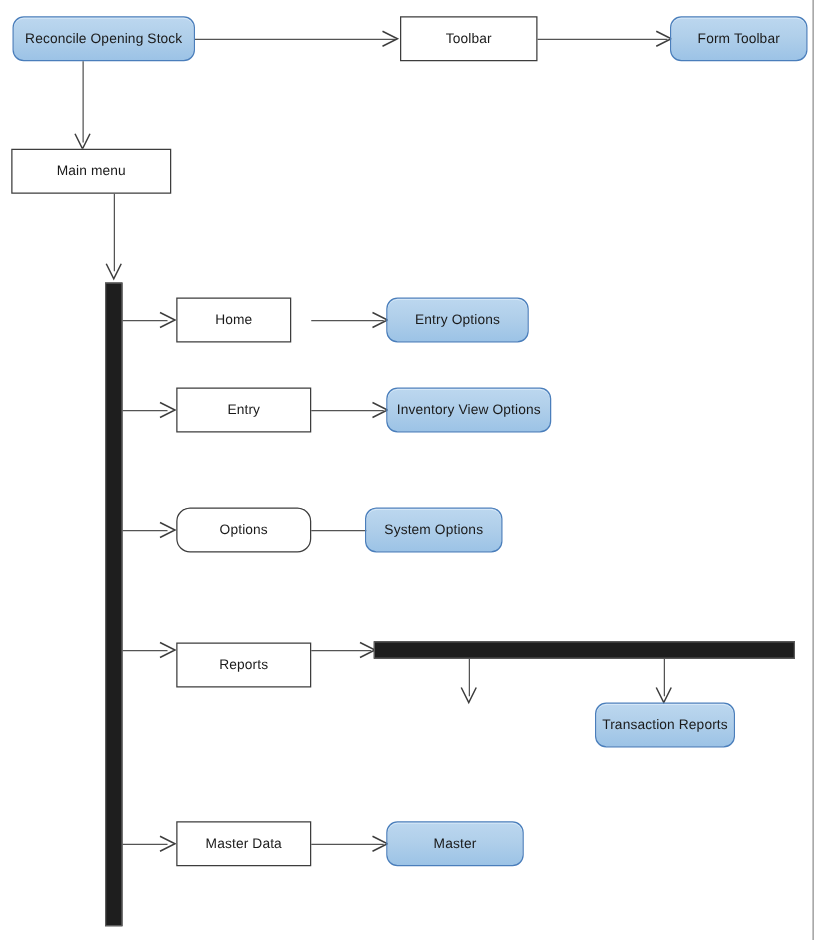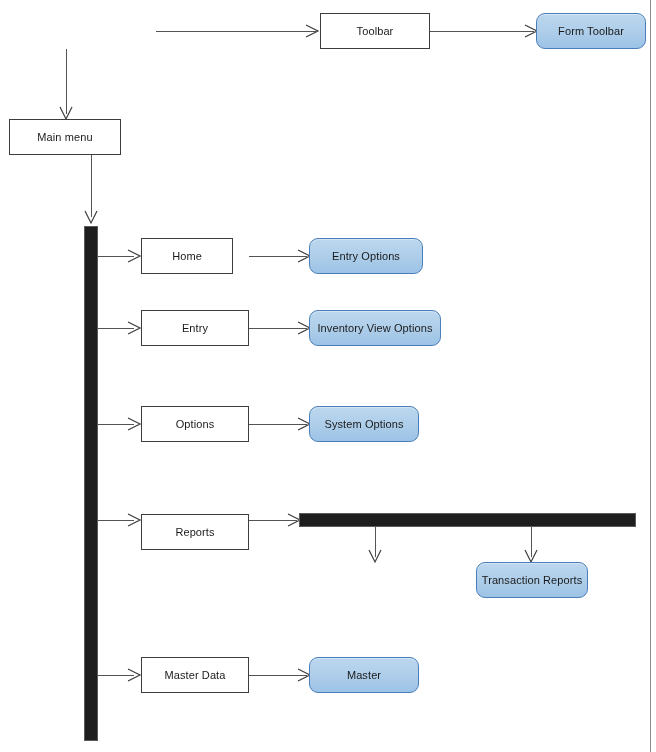--- a/index.html
+++ b/index.html
@@ -79,20 +79,23 @@
   }
   .arrow svg { display: block; overflow: visible; }
 </style>
 </head>
 <body>
 
 <div id="canvas">
 
   <div class="page-rule"></div>
 
+  <div class="node rounded" style="left:10px; top:13px; width:146px; height:36px;">
+    <span>Reconcile Opening Stock</span>
+  </div>
 
   <div class="hline" style="left:156px; top:31px; width:160px;"></div>
   <div class="arrow" style="left:306px; top:31px;">
     <svg width="14" height="14" viewBox="0 0 14 14">
         <path d="M0 -6 L12 0 L0 6" fill="none" stroke="#3d3d3d" stroke-width="1.2"></path>
       </svg>
   </div>
 
   <div class="node process" style="left:320px; top:13px; width:110px; height:36px;">
     <span>Toolbar</span>
@@ -109,21 +112,21 @@
     <span>Form Toolbar</span>
   </div>
 
   <div class="vline" style="left:66px; top:49px; height:65px;"></div>
   <div class="arrow" style="left:66px; top:107px;">
     <svg width="14" height="14" viewBox="0 0 14 14">
         <path d="M-6 0 L0 12 L6 0" fill="none" stroke="#3d3d3d" stroke-width="1.2"></path>
       </svg>
   </div>
 
-  <div class="node process" style="left:9px; top:119px; width:112px; height:36px;">
+  <div class="node process" style="left:9px; top:119px; width:128px; height:36px;">
     <span>Main menu</span>
   </div>
 
   <div class="vline" style="left:91px; top:155px; height:62px;"></div>
   <div class="arrow" style="left:91px; top:211px;">
     <svg width="14" height="14" viewBox="0 0 14 14">
         <path d="M-6 0 L0 12 L6 0" fill="none" stroke="#3d3d3d" stroke-width="1.2"></path>
       </svg>
   </div>
 
@@ -166,30 +169,30 @@
   <div class="node rounded" style="left:309px; top:310px; width:132px; height:36px;">
     <span>Inventory View Options</span>
   </div>
 
   <div class="hline" style="left:98px; top:424px; width:36px;"></div>
   <div class="arrow" style="left:128px; top:424px;">
     <svg width="14" height="14" viewBox="0 0 14 14">
         <path d="M0 -6 L12 0 L0 6" fill="none" stroke="#3d3d3d" stroke-width="1.2"></path>
       </svg>
   </div>
-  <div class="node process" style="left:141px; top:406px; width:108px; height:36px;">
+  <div class="node process" style="left:141px; top:406px; width:108px; height:36px;border-radius:11px;">
     <span>Options</span>
   </div>
   <div class="hline" style="left:249px; top:424px; width:58px;"></div>
   <div class="arrow" style="left:298px; top:424px;">
     <svg width="14" height="14" viewBox="0 0 14 14">
         <path d="M0 -6 L12 0 L0 6" fill="none" stroke="#3d3d3d" stroke-width="1.2"></path>
       </svg>
   </div>
-  <div class="node rounded" style="left:309px; top:406px; width:110px; height:36px;">
+  <div class="node rounded" style="left:292px; top:406px; width:110px; height:36px;">
     <span>System Options</span>
   </div>
 
   <div class="hline" style="left:98px; top:520px; width:36px;"></div>
   <div class="arrow" style="left:128px; top:520px;">
     <svg width="14" height="14" viewBox="0 0 14 14">
         <path d="M0 -6 L12 0 L0 6" fill="none" stroke="#3d3d3d" stroke-width="1.2"></path>
       </svg>
   </div>
   <div class="node process" style="left:141px; top:514px; width:108px; height:36px;">

